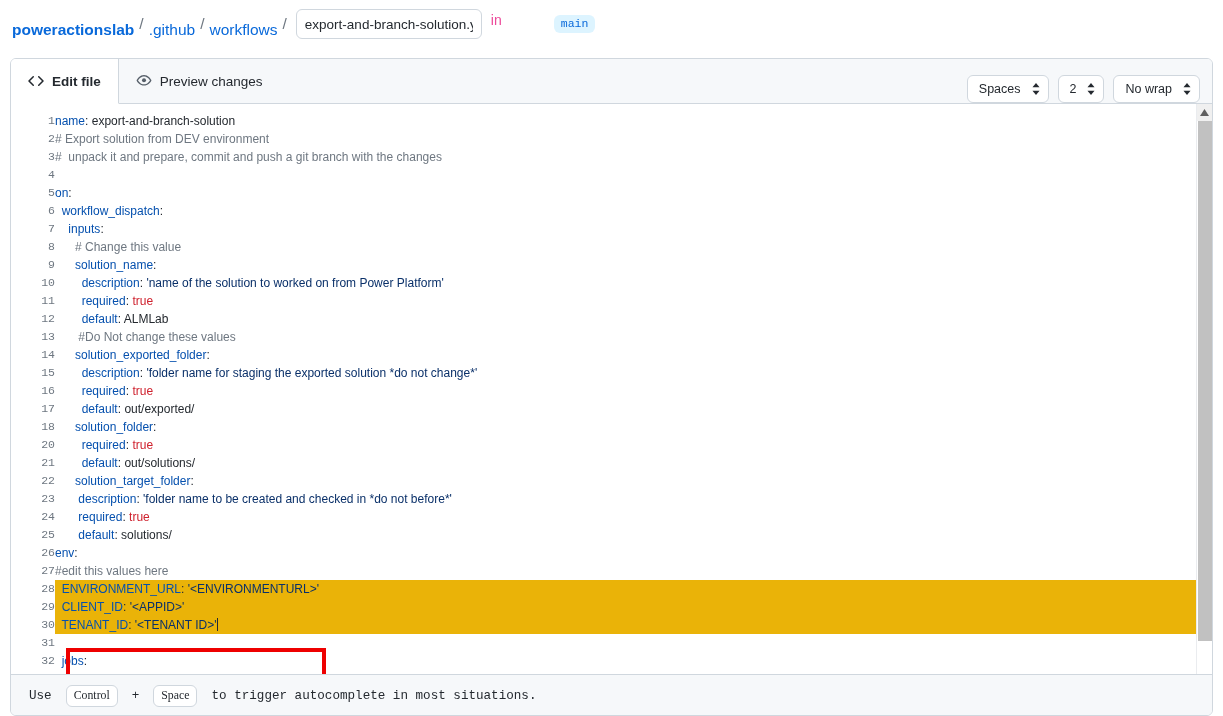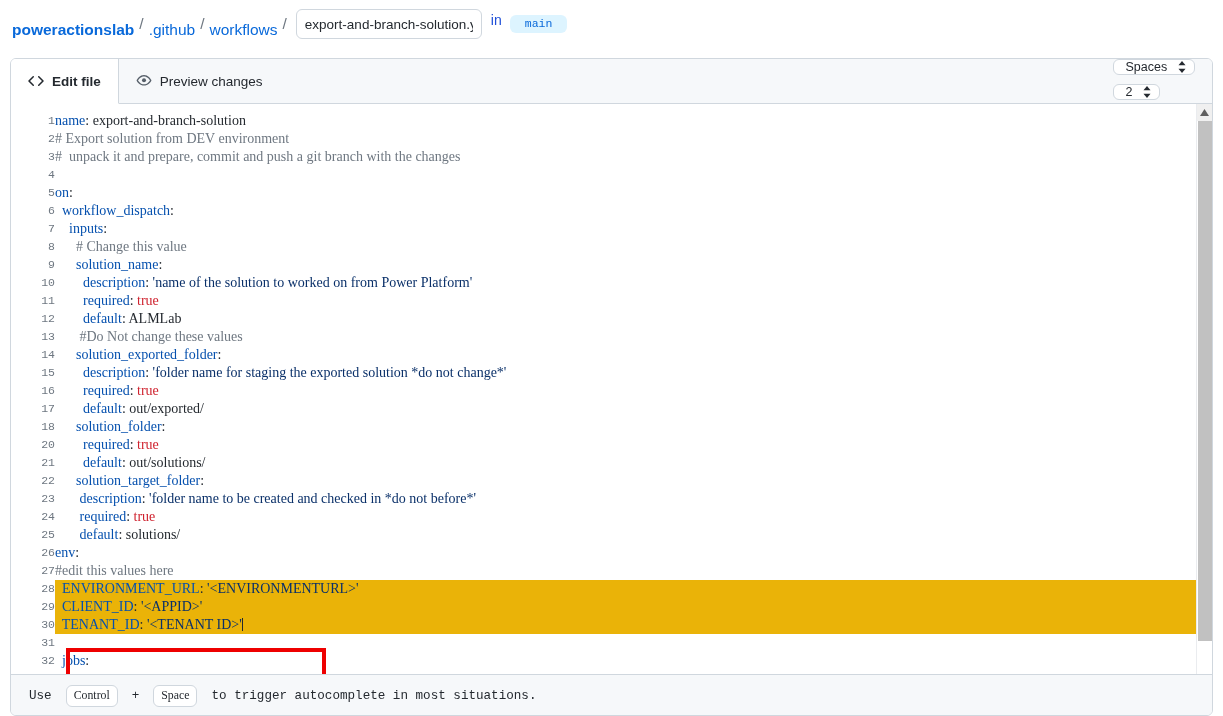--- a/index.html
+++ b/index.html
@@ -31,27 +31,28 @@
     border-radius: 6px;
     background: #fff;
     color: #24292f;
     font-size: 13.5px;
     font-family: "Liberation Sans", sans-serif;
     padding: 0 8px;
     outline: none;
     overflow: hidden; white-space: nowrap;
     display:flex; align-items:center;
   }
-  .in-word { margin: 0 8px 8px 9px; color:#1d4ed8; font-size:14px; }
+  .in-word { margin: 0 8px 8px 9px; color:#ec4899; font-size:14px; }
   .branch-badge {
     background: #ddf4ff; color:#0969da;
     border-radius: 6px;
-    padding: 2px 15px 3px;
+    padding: 2px 7px 3px;
     font-family: "Liberation Mono", monospace;
     font-size: 11.5px;
+    margin-left: 44px;
   }
 
   
   .editor-frame {
     position: absolute;
     left: 10px; top: 52px;
     width: 1203px; height: 658px;
     border: 1px solid #d0d7de;
     border-radius: 6px;
     background: #fff;
@@ -77,23 +78,22 @@
     color: #24292f; font-weight: 600;
     margin-bottom: -1px;
     border-bottom: 1px solid #fff;
   }
   .tab.inactive { color:#24292f; }
   .tab-icon { display:flex; align-items:center; color:#57606a; }
   .tab.active .tab-icon { color:#24292f; }
 
   .tools {
     margin-left: auto;
-    display:flex; align-items:flex-start; gap:9px;
+    display:flex; align-items:flex-end; gap:9px;
     padding-right: 12px;
-    flex-direction: column;
   }
   .select {
     height: 28px;
     border: 1px solid #d0d7de;
     border-radius: 6px;
     background: #fff;
     display:flex; align-items:center;
     padding: 0 7px 0 11px;
     font-size: 12.5px;
     color: #24292f;
@@ -117,22 +117,22 @@
     width: 44px;
     text-align: right;
     padding-right: 10px;
     color: #6e7781;
     font-family: "Liberation Mono", monospace;
     font-size: 11.5px;
     line-height: 18px;
     user-select: none;
   }
   td.src {
-    font-family: Liberation Serif, serif;
-    font-size: 14px;
+    font-family: Liberation Sans, sans-serif;
+    font-size: 12px;
     line-height: 18px;
     color: #24292f;
     white-space: pre;
     padding-left: 8px;
   }
   tr.hl td.src { background: #eab308; }
   tr.hl td.ln  { background: #fff; }
 
   .k  { color: #0550ae; }            
   .cm { color: #6e7781; }            

